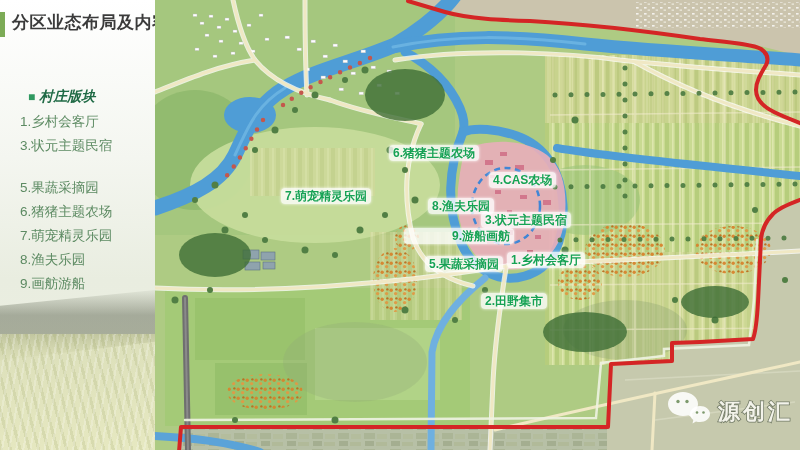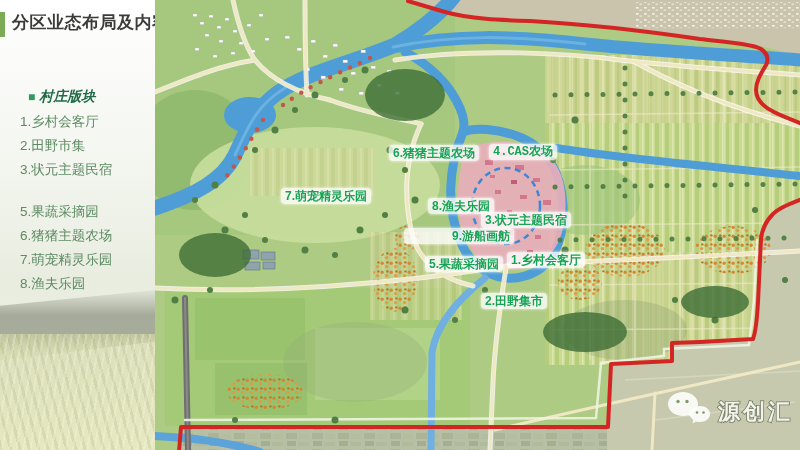--- a/index.html
+++ b/index.html
@@ -45,28 +45,28 @@
     <div class="photo-roof"></div>
     <div class="photo-grass"></div>
     <div class="accent"></div>
     <h1>分区业态布局及内容</h1>
     <div class="lists">
       <div class="sec-h">
         <span class="bullet">■</span><span>村庄版块</span>
       </div>
       <ul>
         <li>1.乡村会客厅</li>
-        <li>2.田野市集</li>
         <li>3.状元主题民宿</li>
       </ul>
       <ul>
         <li>5.果蔬采摘园</li>
         <li>6.猪猪主题农场</li>
         <li>7.萌宠精灵乐园</li>
         <li>8.渔夫乐园</li>
+        <li>9.画舫游船</li>
       </ul>
     </div>
   </aside>
 
   <div id="map">
     <svg width="645" height="450" viewBox="0 0 645 450">
       <defs>
         <pattern id="stripes1" width="10" height="10" patternUnits="userSpaceOnUse">
           <rect width="10" height="10" fill="#c9da92"></rect>
           <rect x="0" width="4" height="10" fill="#b6cd7c"></rect>
@@ -323,21 +323,21 @@
             <circle cx="27" cy="11.5" r="1.7" fill="#7d9a6d"></circle>
           <path d="M30,24 C30,19.5 34.5,16 40,16 C45.5,16 50,19.5 50,24 C50,28.5 45.5,32 40,32 C38.6,32 37.2,31.8 36,31.4 L32.5,33.5 L33.3,30 C31.3,28.5 30,26.4 30,24 Z" fill="#ffffff" opacity=".88"></path>
           <circle cx="37" cy="22.5" r="1.3" fill="#7d9a6d"></circle>
             <circle cx="43.5" cy="22.5" r="1.3" fill="#7d9a6d"></circle>
         </g>
         <text x="58" y="29" font-size="22" font-weight="bold" fill="#f7f7f0" stroke="#6a735f" stroke-width="1.6" paint-order="stroke" opacity=".92" letter-spacing="3">源创汇</text>
       </g>
     </svg>
 
     <div class="label" style="left:234px;top:145px;">6.猪猪主题农场</div>
-    <div class="label" style="left:334px;top:144px;font-family:Liberation Mono, monospace;">4.CAS农场</div>
+    <div class="label" style="left:334px;top:172px;">4.CAS农场</div>
     <div class="label" style="left:126px;top:188px;">7.萌宠精灵乐园</div>
     <div class="label" style="left:273px;top:198px;">8.渔夫乐园</div>
     <div class="label" style="left:326px;top:212px;">3.状元主题民宿</div>
     <div class="label" style="left:249px;top:228px;padding-left:48px;">9.游船画舫</div>
     <div class="label" style="left:270px;top:256px;">5.果蔬采摘园</div>
     <div class="label" style="left:352px;top:252px;">1.乡村会客厅</div>
     <div class="label" style="left:326px;top:293px;">2.田野集市</div>
   </div>
 </div>
 

